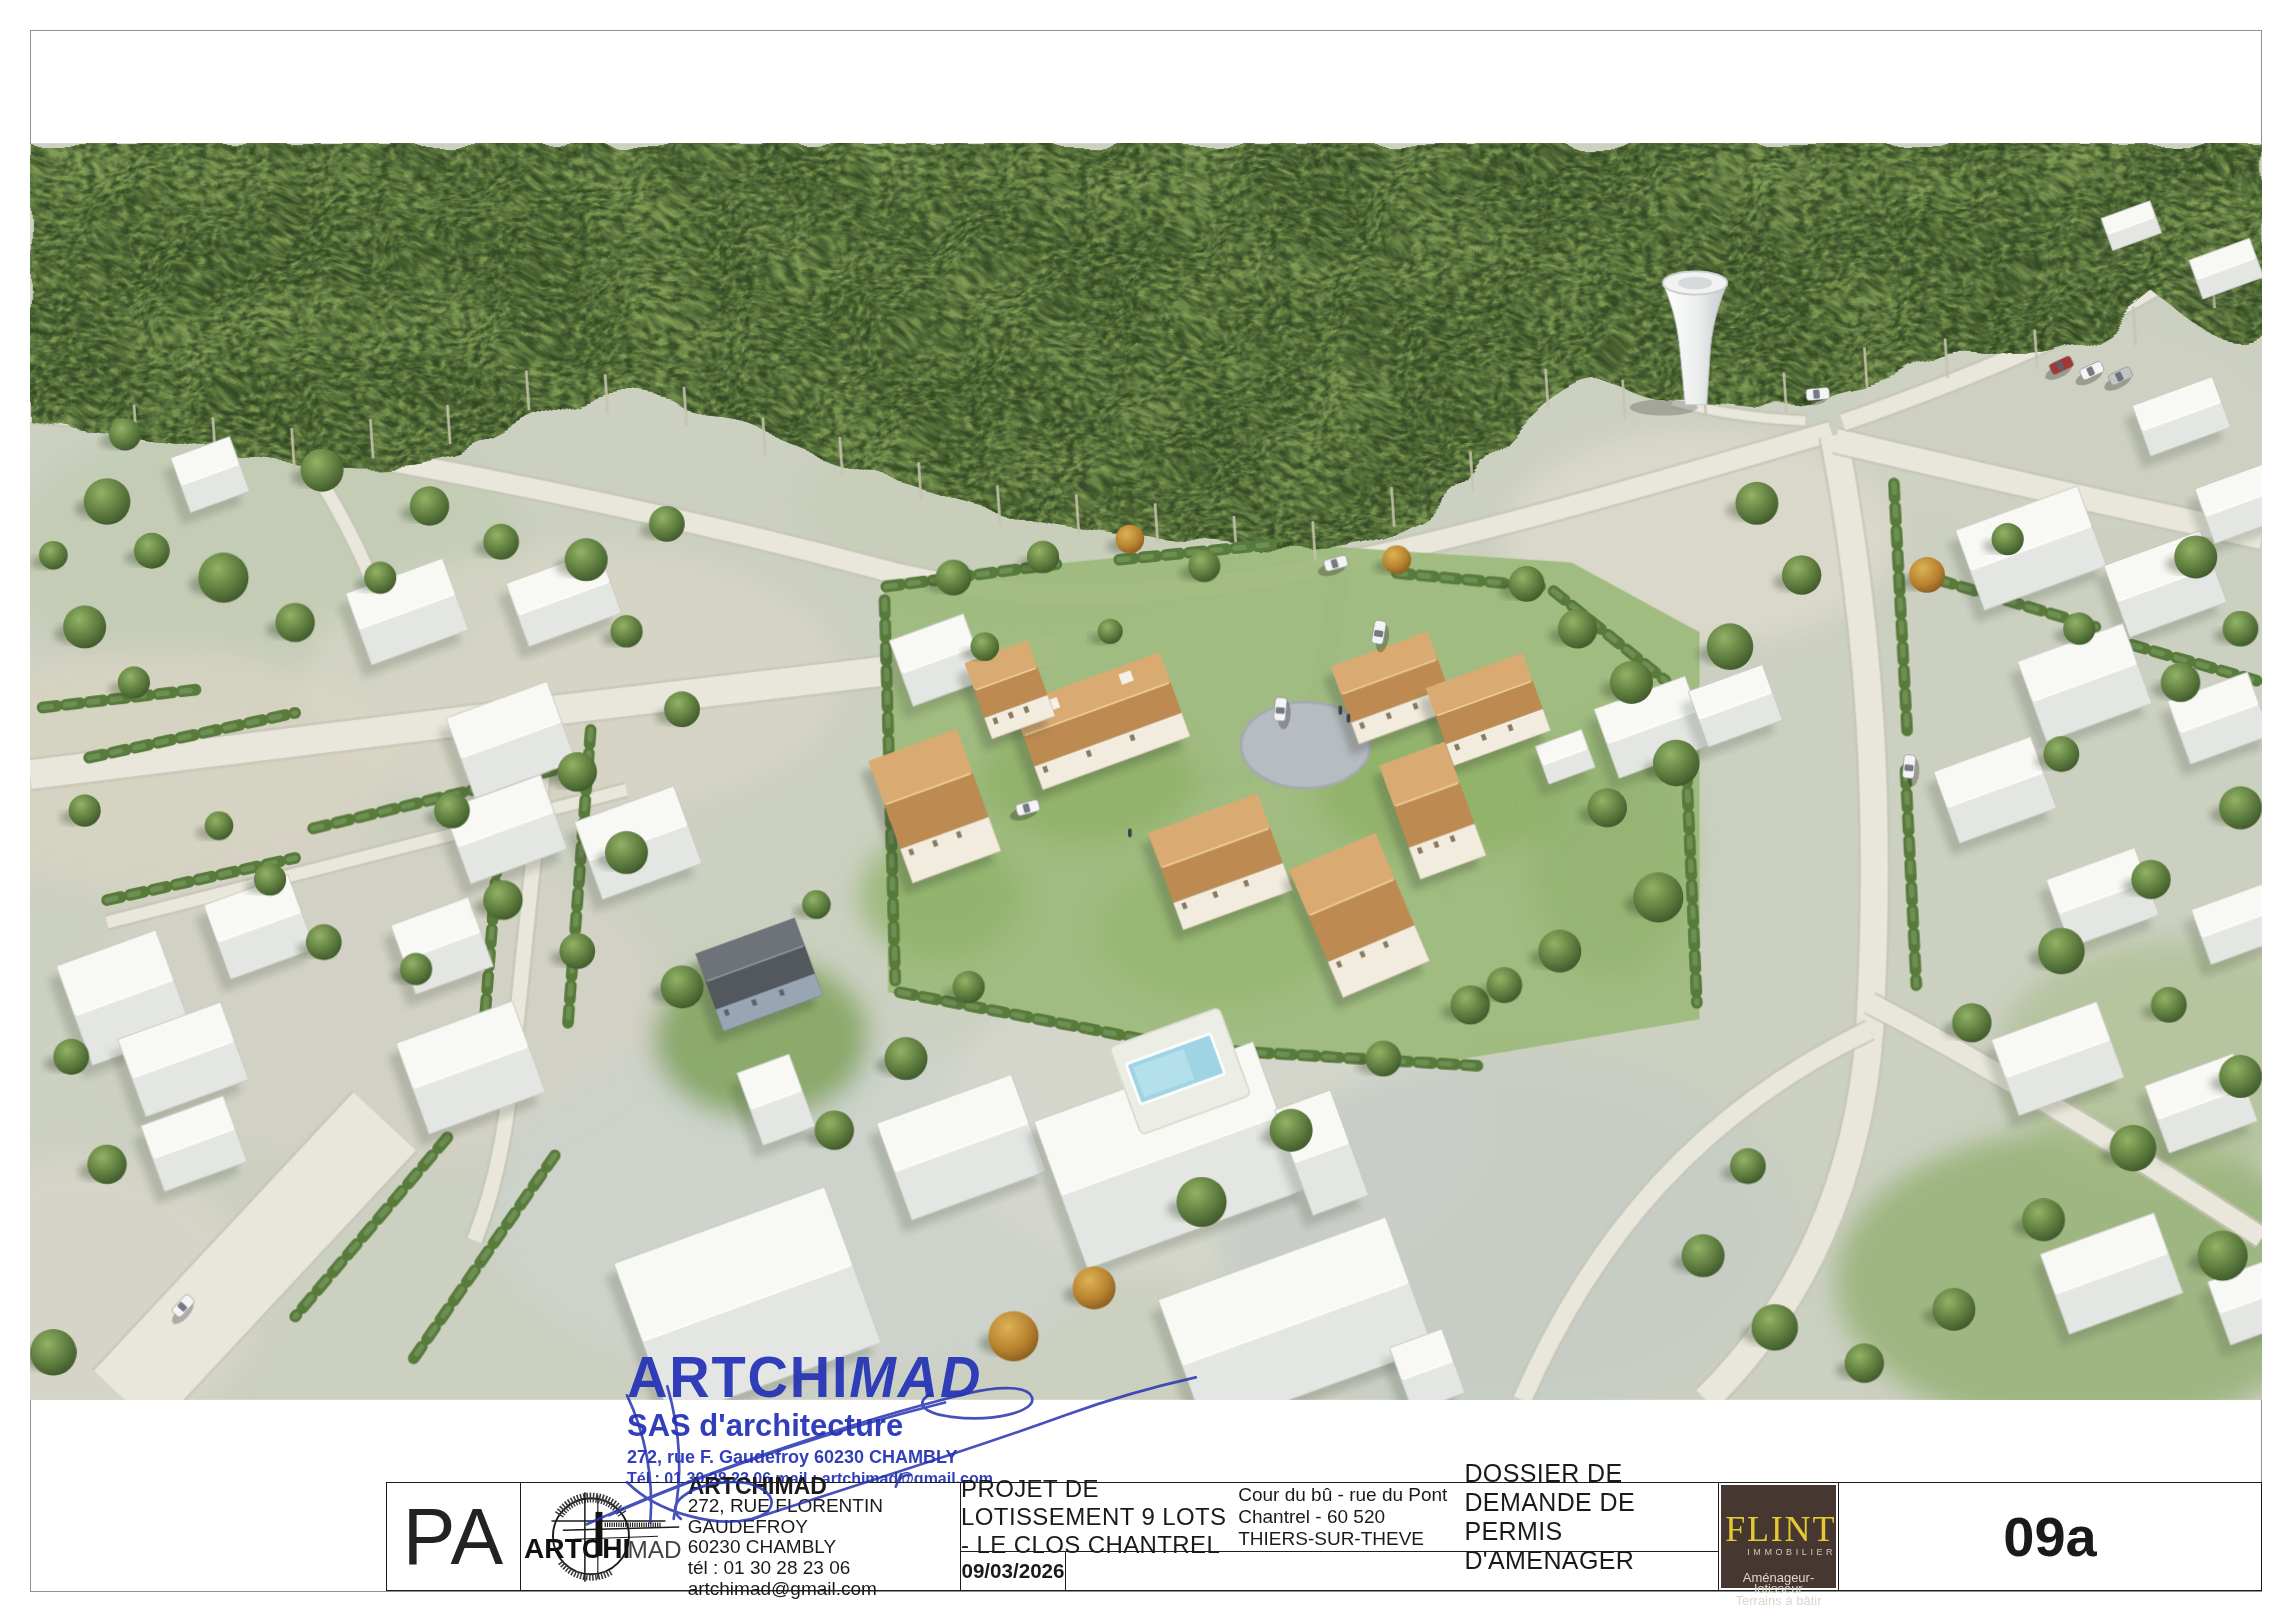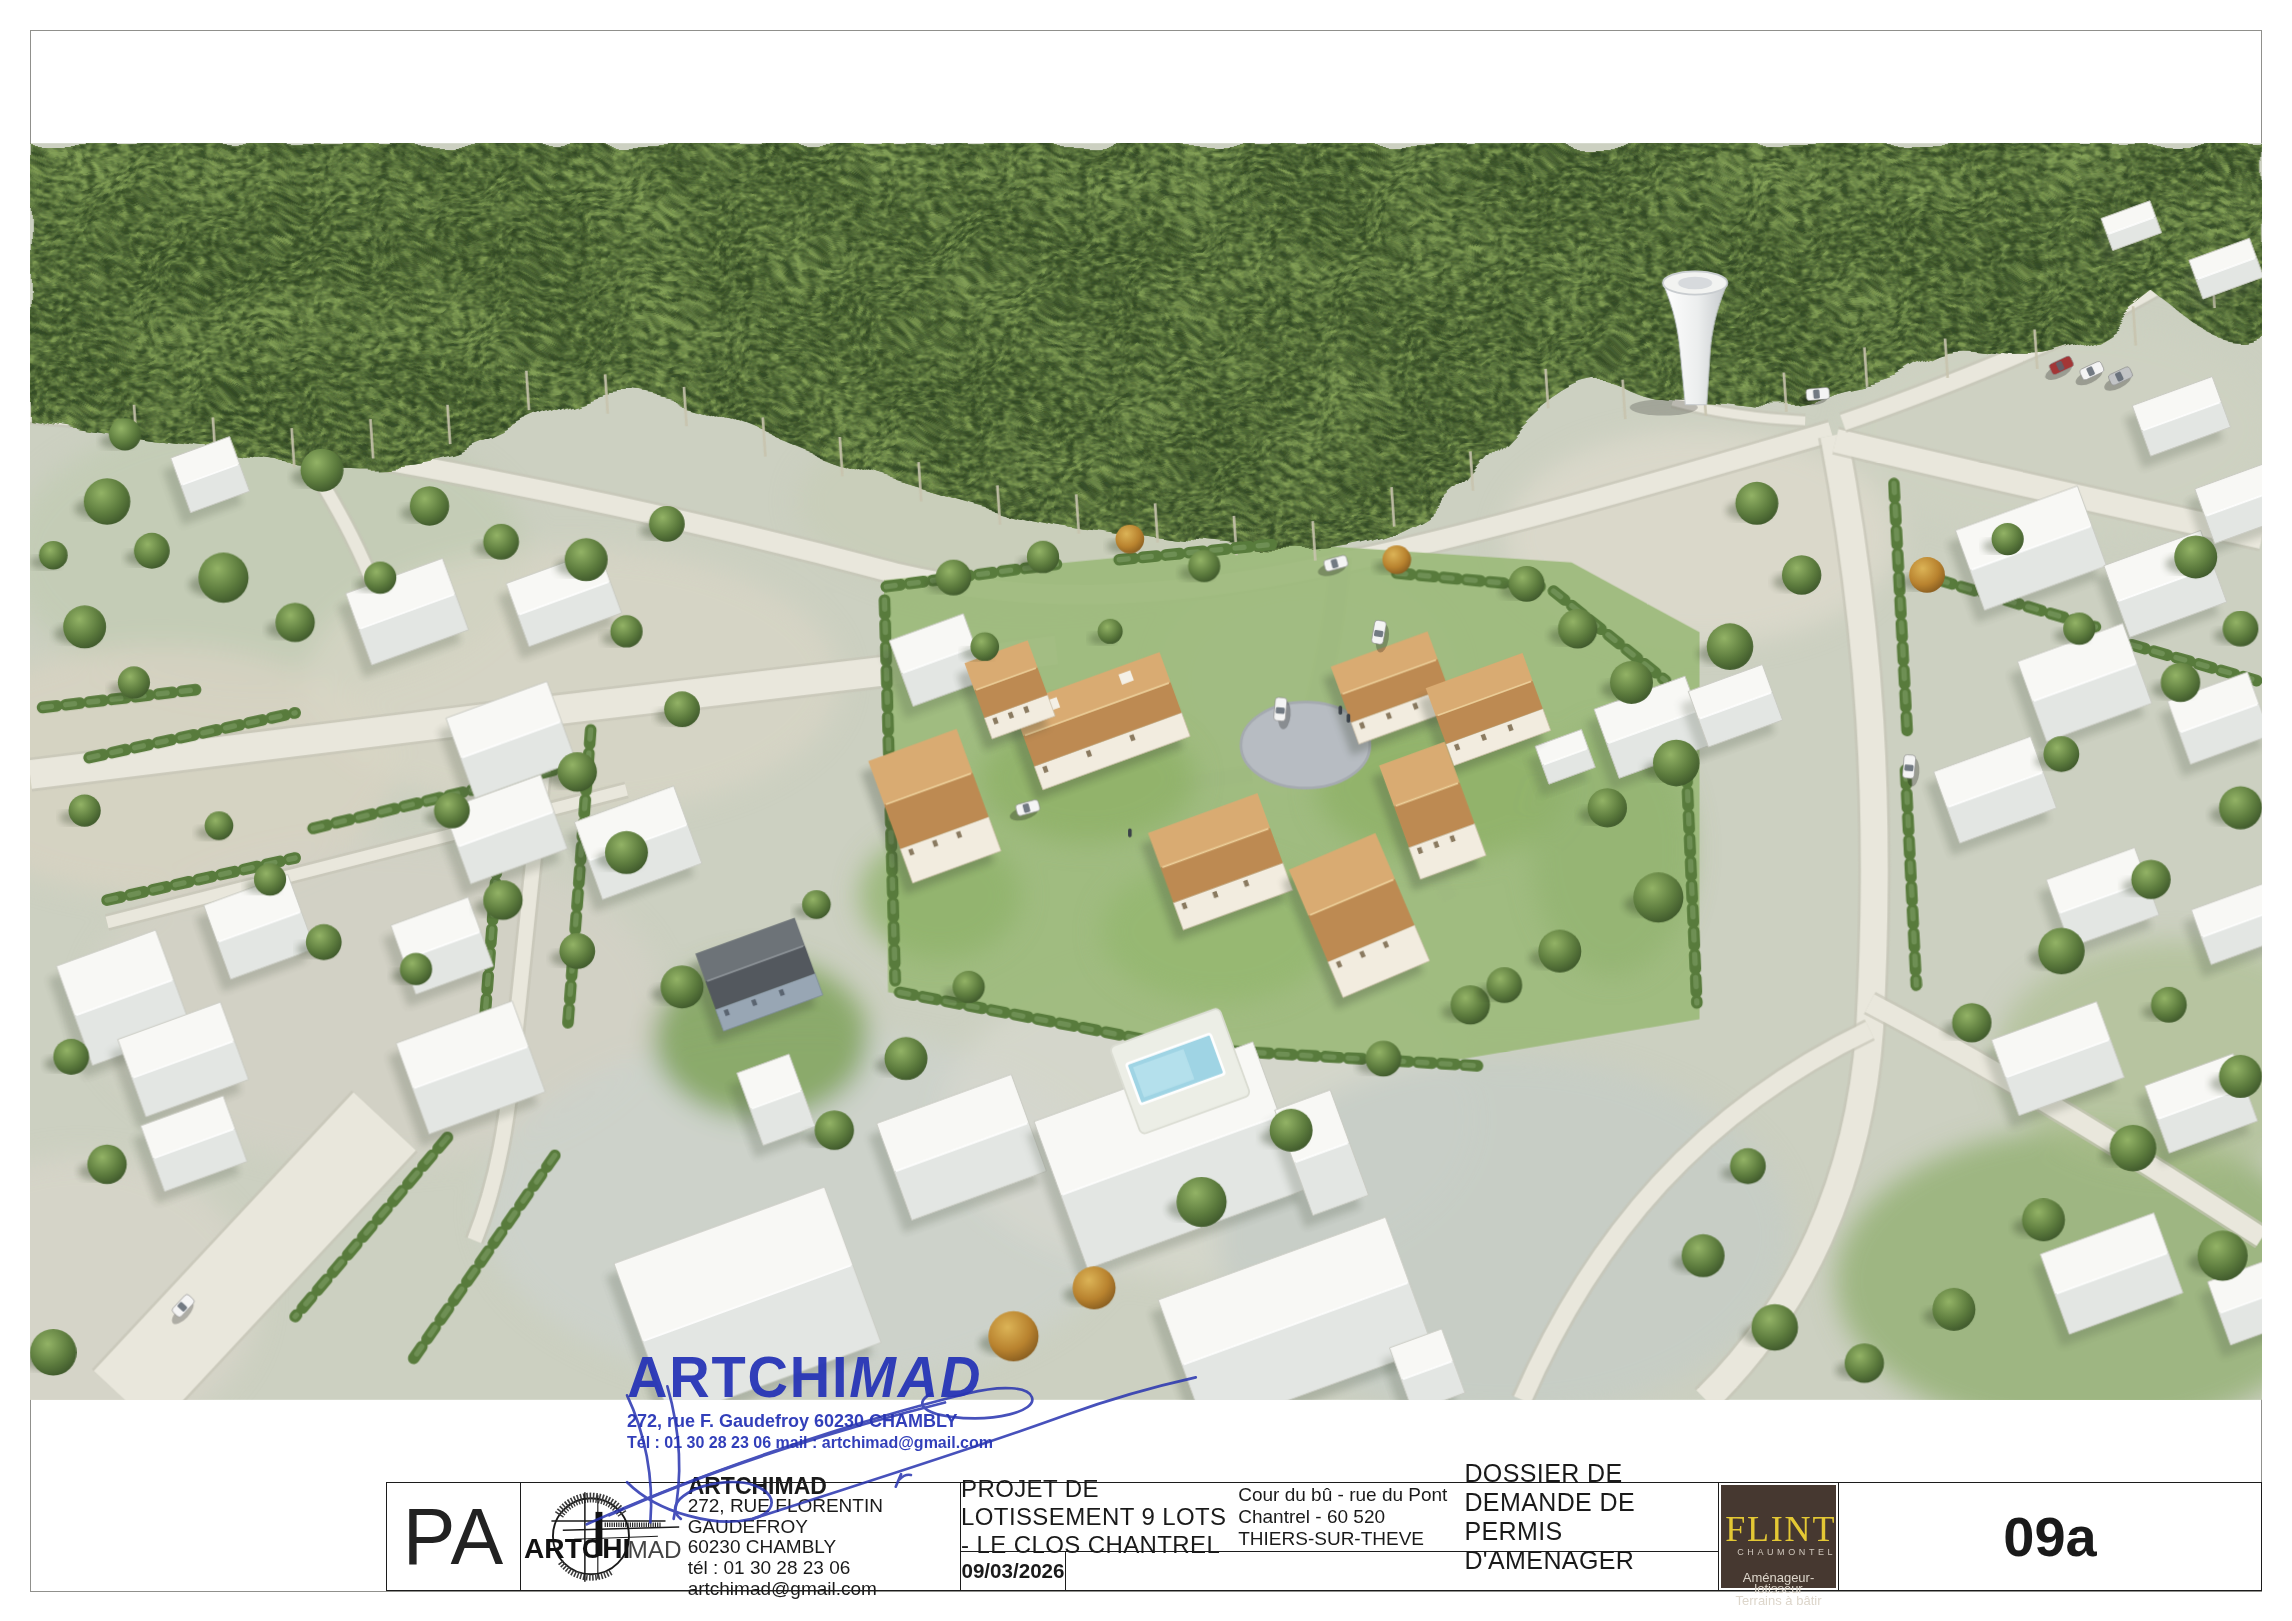--- a/index.html
+++ b/index.html
@@ -867,20 +867,21 @@
 
     <g fill="#3a4148">
       <rect x="1461" y="628" width="4" height="10" rx="2"></rect>
       <rect x="1470" y="637" width="4" height="10" rx="2"></rect>
       <rect x="1226" y="765" width="4" height="10" rx="2"></rect>
     </g>
   </svg>
 
   <div class="stamp">
     <div class="big"><span>ARTCHI</span><span class="it">MAD</span></div>
+    <div class="sas">SAS d'architecture</div>
     <div class="adr">272, rue F. Gaudefroy 60230 CHAMBLY</div>
     <div class="tel">Tél : 01 30 28 23 06 mail : artchimad@gmail.com</div>
   </div>
 
   <svg id="sig" viewBox="0 0 2560 1810" xmlns="http://www.w3.org/2000/svg">
     <g fill="none" stroke="#2733b0" stroke-width="3" opacity="0.85" stroke-linecap="round">
       <path d="M655,1702 C780,1645 960,1585 1080,1556 C1120,1546 1148,1549 1152,1560 C1158,1576 1110,1588 1062,1582 C1030,1578 1020,1566 1040,1556"></path>
       <path d="M680,1692 C800,1638 950,1592 1055,1566"></path>
       <path d="M700,1655 C735,1690 800,1706 840,1696 C880,1685 860,1652 812,1655 C770,1658 740,1680 760,1696"></path>
       <path d="M840,1696 C950,1660 1080,1620 1190,1580 C1240,1562 1290,1548 1335,1538"></path>
@@ -925,21 +926,21 @@
       </div>
       <div class="brow">
         <div class="bdate">09/03/2026</div>
         <div class="bfill"></div>
       </div>
     </div>
 
     <div class="cell c-flint">
       <div class="flintbox">
         <div class="fname">FLINT</div>
-        <div class="fsub">CHAUMONTEL</div>
+        <div class="fsub">IMMOBILIER</div>
         <div class="ftag">
           <div>Aménageur-lotisseur</div>
           <div>Terrains à bâtir</div>
         </div>
       </div>
     </div>
 
 
     <div class="cell c-num">09a</div>
   </div>

